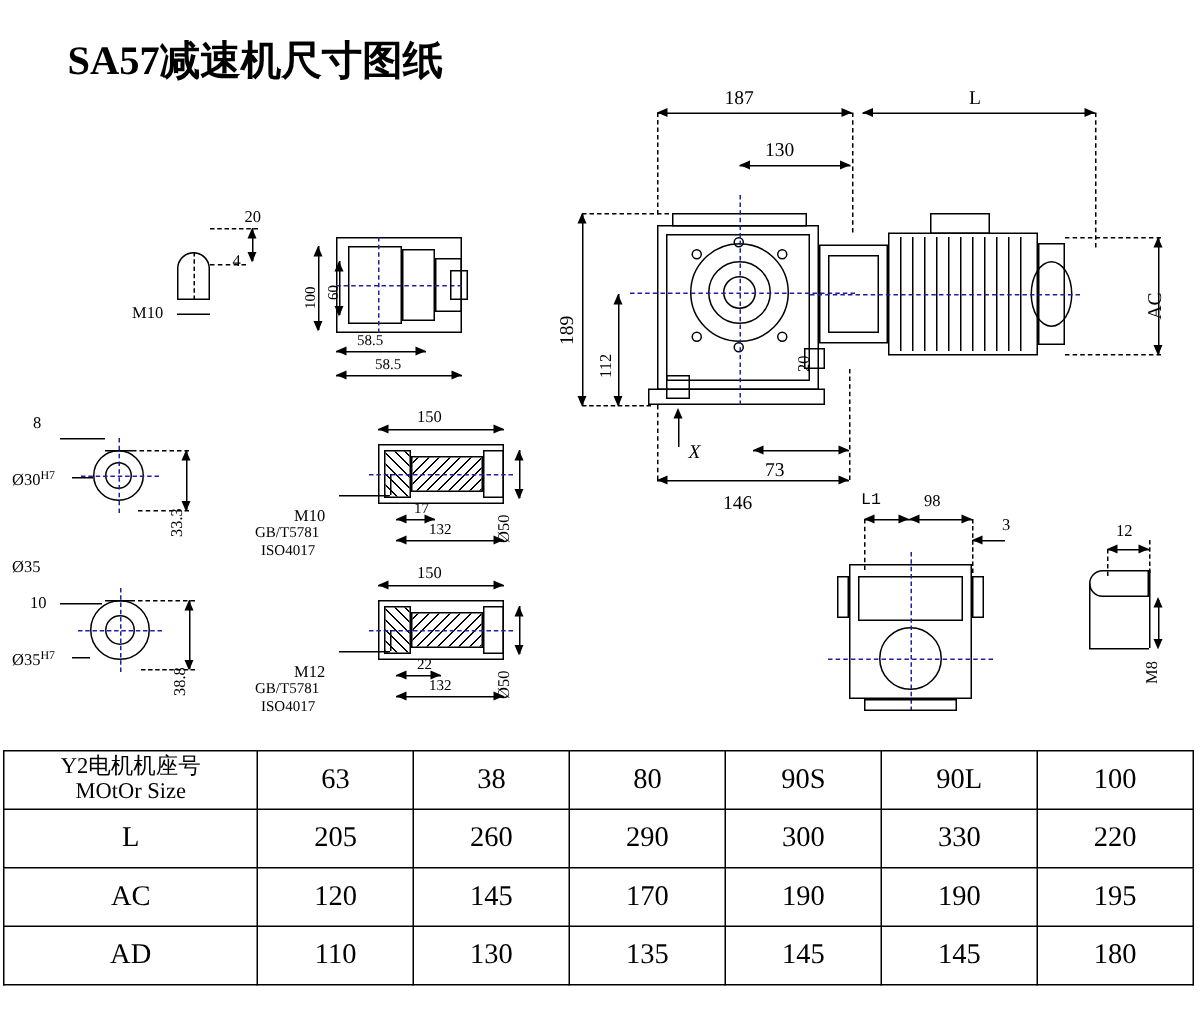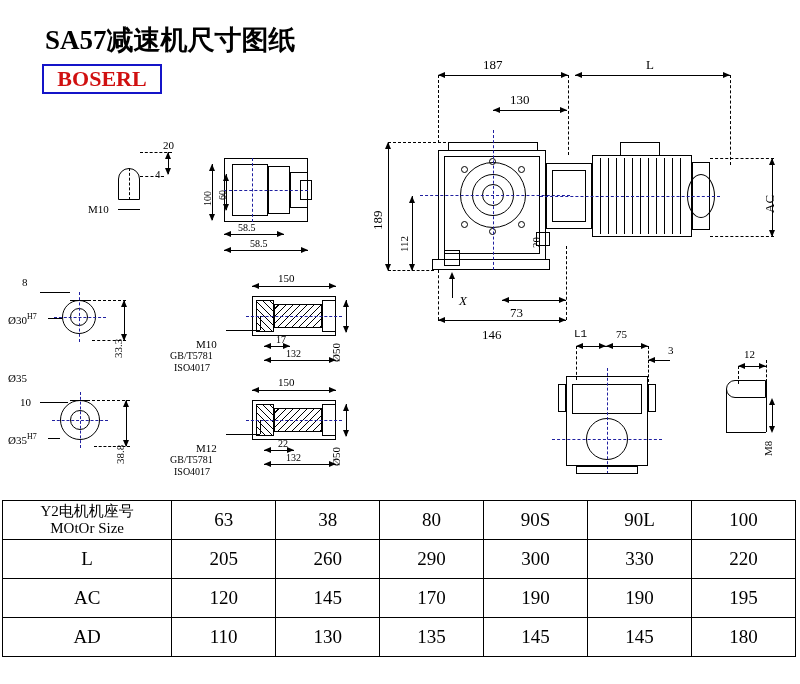--- a/index.html
+++ b/index.html
@@ -87,23 +87,20 @@
   #spec-table td.rowhdr{font-size:19px;width:170px;}
   #spec-table td.val{width:104px;}
 </style>
 </head>
 <body>
 
 <div class="page">
 
   <div id="title">SA57减速机尺寸图纸</div>
 
-  <div id="logo">
-    <span>BOSERL</span>
-  </div>
 
   <div>
 
     <div class="box" style="left:438px;top:150px;width:108px;height:110px;"></div>
     <div class="box" style="left:444px;top:156px;width:96px;height:98px;"></div>
 
     <div class="box" style="left:448px;top:142px;width:90px;height:9px;"></div>
 
     <div class="box" style="left:432px;top:259px;width:118px;height:11px;"></div>
 
@@ -379,21 +376,21 @@
     <div class="ln h" style="left:576px;top:346px;width:30px;"></div>
     <div class="arrowL" style="left:576px;top:343px;"></div>
     <div class="arrowR" style="left:599px;top:343px;"></div>
     <div class="dash-v" style="left:576px;top:346px;height:34px;"></div>
     <div class="lbl sm" style="left:574px;top:328px;font-family:Liberation Mono, monospace;">L1</div>
 
     <div class="ln h" style="left:606px;top:346px;width:42px;"></div>
     <div class="arrowL" style="left:606px;top:343px;"></div>
     <div class="arrowR" style="left:641px;top:343px;"></div>
     <div class="dash-v" style="left:648px;top:346px;height:36px;"></div>
-    <div class="lbl sm" style="left:616px;top:328px;">75</div>
+    <div class="lbl sm" style="left:616px;top:328px;">98</div>
 
     <div class="ln h" style="left:648px;top:360px;width:22px;"></div>
     <div class="arrowL" style="left:648px;top:357px;"></div>
     <div class="lbl sm" style="left:668px;top:344px;">3</div>
   </div>
 
   <div>
     <div class="box" style="left:726px;top:380px;width:40px;height:18px;border-radius:9px 0 0 9px;"></div>
     <div class="ln v" style="left:766px;top:380px;height:52px;"></div>
     <div class="ln h" style="left:726px;top:432px;width:40px;"></div>

